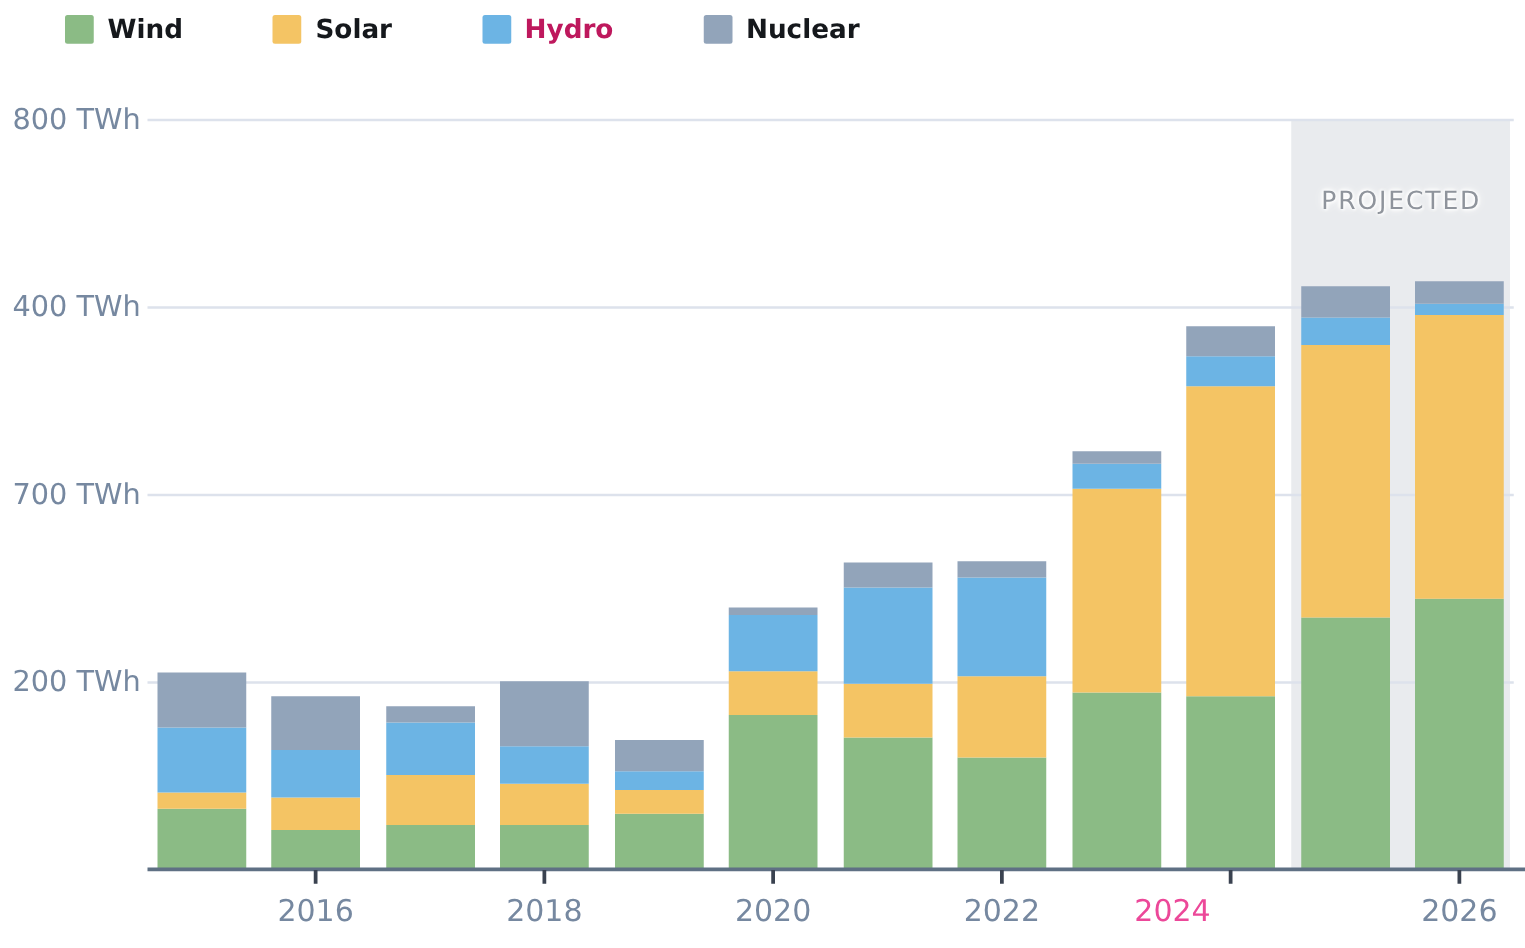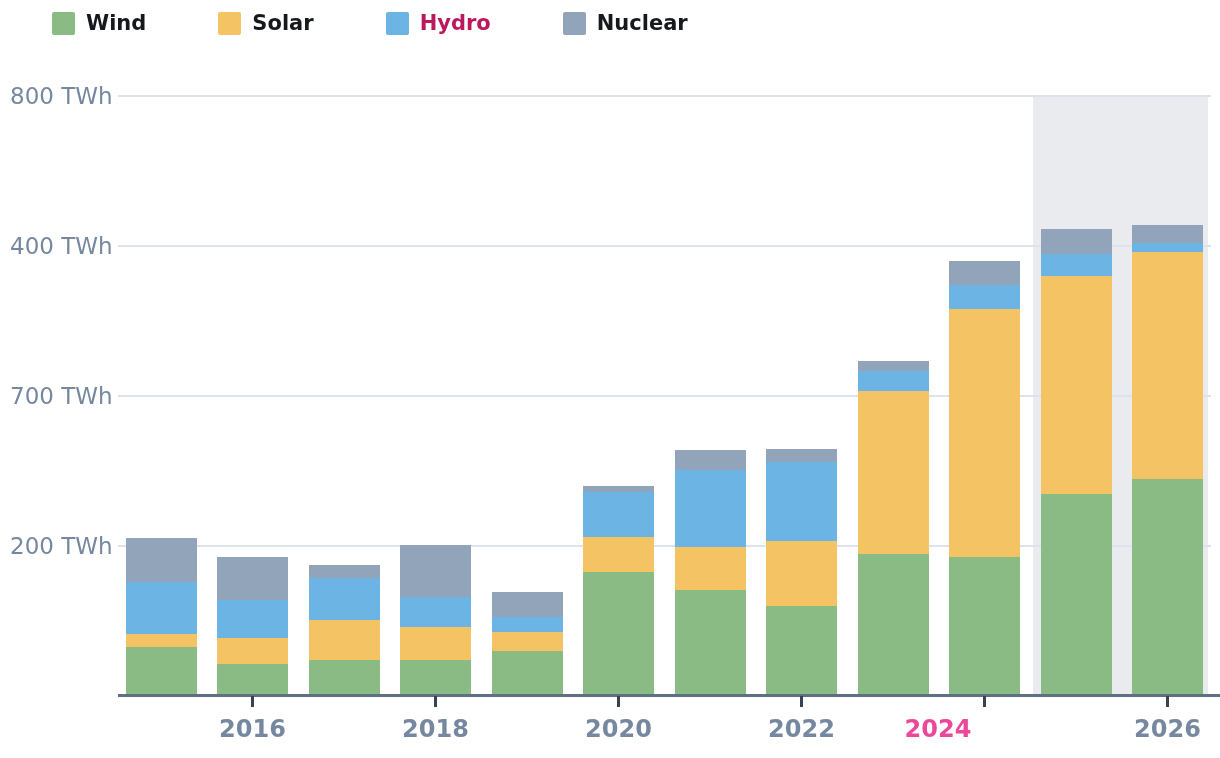--- a/index.html
+++ b/index.html
@@ -11,21 +11,21 @@
   .legend-item{display:flex;align-items:center;gap:11px;cursor:default;padding-left:42px;}
   .legend-swatch{width:23px;height:23px;border-radius:2px;flex:0 0 auto;}
   .legend-label{font-size:21px;font-weight:700;color:#15181c;line-height:23px;}
   .plot{position:absolute;left:0;top:0;width:1220px;height:758px;}
   .band{position:absolute;z-index:0;}
   .gridline{position:absolute;height:2px;z-index:1;}
   .ylabel{position:absolute;left:10px;font-size:23px;line-height:24px;z-index:4;white-space:nowrap;}
   .seg{position:absolute;z-index:2;}
   .axisline{position:absolute;z-index:3;}
   .tick{position:absolute;z-index:3;}
-  .xlabel{position:absolute;width:120px;text-align:center;font-size:24px;line-height:24px;z-index:4;font-weight:bold;}
+  .xlabel{position:absolute;width:120px;text-align:center;font-size:24px;line-height:24px;z-index:4;}
   .projlabel{
     position:absolute;z-index:5;font-size:20px;letter-spacing:1.5px;line-height:24px;
     text-align:center;white-space:nowrap;
     text-shadow:0 0 4px #fff,0 0 6px #fff,0 0 10px #fff,1px 1px 2px #fff,-1px -1px 2px #fff;
   }
 </style>
 </head>
 <body>
 
 <div id="app">
@@ -111,14 +111,15 @@
       <div class="tick" style="left: 434px; top: 696px; width: 3px; height: 11px; background: rgb(58, 66, 80);"></div>
       <div class="xlabel" style="left: 375.5px; top: 717px; color: rgb(118, 136, 160);">2018</div>
       <div class="tick" style="left: 617px; top: 696px; width: 3px; height: 11px; background: rgb(58, 66, 80);"></div>
       <div class="xlabel" style="left: 558.5px; top: 717px; color: rgb(118, 136, 160);">2020</div>
       <div class="tick" style="left: 800px; top: 696px; width: 3px; height: 11px; background: rgb(58, 66, 80);"></div>
       <div class="xlabel" style="left: 741.5px; top: 717px; color: rgb(118, 136, 160);">2022</div>
       <div class="tick" style="left: 983px; top: 696px; width: 3px; height: 11px; background: rgb(58, 66, 80);"></div>
       <div class="xlabel" style="left: 878px; top: 717px; color: #ec4899;">2024</div>
       <div class="tick" style="left: 1166px; top: 696px; width: 3px; height: 11px; background: rgb(58, 66, 80);"></div>
       <div class="xlabel" style="left: 1107.5px; top: 717px; color: rgb(118, 136, 160);">2026</div>
+      <div class="projlabel" style="left: 1031px; width: 180px; top: 148px; color: rgb(143, 148, 156);">PROJECTED</div>
     </div>
 </div>
 
 </body></html>

